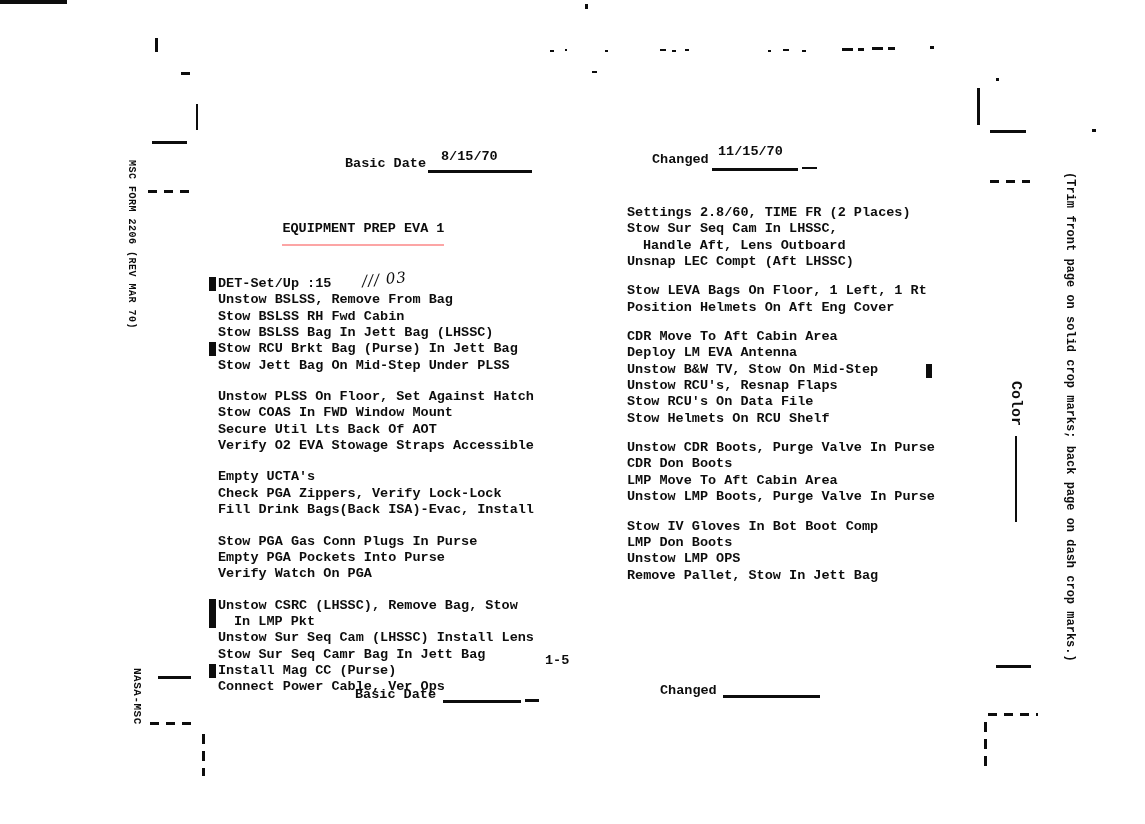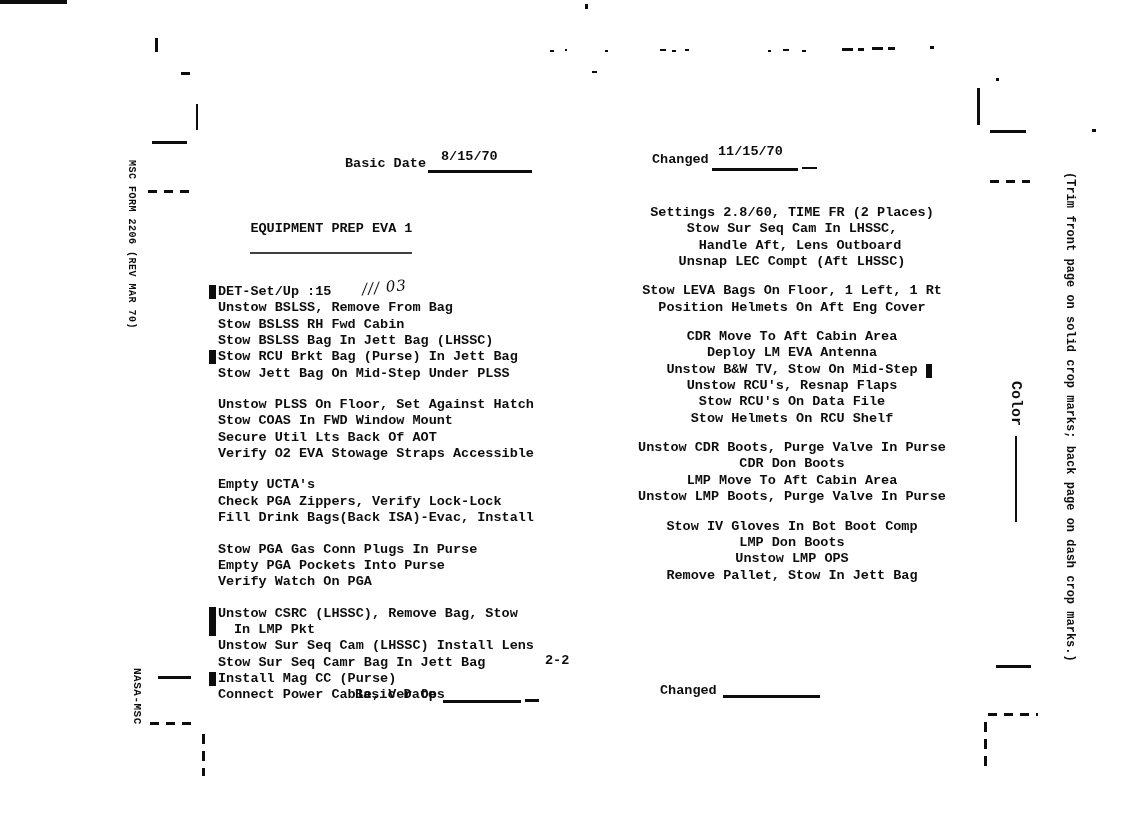--- a/index.html
+++ b/index.html
@@ -9,23 +9,23 @@
     color:#0d0d0d;overflow:hidden;
   }
   .page{position:absolute;inset:0;}
   .typed{font-weight:bold;font-size:13.5px;letter-spacing:0;white-space:pre;}
   .abs{position:absolute;}
 
   
   .col{position:absolute;font-weight:bold;font-size:13.5px;line-height:16.35px;white-space:pre;}
   #left-col{left:218px;top:205px;width:340px;}
   #right-col{left:627px;top:205px;width:330px;}
-  .col-title{display:inline-block;border-bottom:2px solid #404040;padding-bottom:14px;margin-bottom:14px;}
+  .col-title{display:inline-block;border-bottom:2px solid #fca5a5;padding-bottom:6px;margin-bottom:14px;margin-left:32px;}
   #left-col .group{margin-bottom:15px;}
-  #right-col .group{margin-bottom:13px;text-align:center;}
+  #right-col .group{margin-bottom:13px;}
   .line{position:relative;}
   .line.indent{padding-left:16px;}
   .marker{position:absolute;left:-9px;top:1px;width:7px;height:14px;background:#0d0d0d;}
   .marker.tall{height:29px;z-index:2;}
   .endmarker{position:absolute;left:299px;top:2px;width:6px;height:14px;background:#0d0d0d;}
   .annot{
     position:absolute;left:144px;top:-5px;
     font-family:"DejaVu Serif",serif;font-style:italic;font-weight:normal;
     font-size:15px;transform:rotate(-5deg);letter-spacing:1px;
   }
@@ -60,21 +60,21 @@
   <span class="typed abs" style="left:718px;top:144px;">11/15/70</span>
   <div class="hline" style="left:712px;top:168px;width:86px;"></div>
   <div class="hline" style="left:802px;top:167px;width:15px;height:2px;"></div>
 
   <div class="col" id="left-col">
     <span class="col-title">EQUIPMENT PREP EVA 1</span>
   <div class="group"><div class="line"><span class="marker"></span><span class="txt">DET-Set/Up :15</span><span class="annot">/// 03</span></div><div class="line"><span class="txt">Unstow BSLSS, Remove From Bag</span></div><div class="line"><span class="txt">Stow BSLSS RH Fwd Cabin</span></div><div class="line"><span class="txt">Stow BSLSS Bag In Jett Bag (LHSSC)</span></div><div class="line"><span class="marker"></span><span class="txt">Stow RCU Brkt Bag (Purse) In Jett Bag</span></div><div class="line"><span class="txt">Stow Jett Bag On Mid-Step Under PLSS</span></div></div><div class="group"><div class="line"><span class="txt">Unstow PLSS On Floor, Set Against Hatch</span></div><div class="line"><span class="txt">Stow COAS In FWD Window Mount</span></div><div class="line"><span class="txt">Secure Util Lts Back Of AOT</span></div><div class="line"><span class="txt">Verify O2 EVA Stowage Straps Accessible</span></div></div><div class="group"><div class="line"><span class="txt">Empty UCTA's</span></div><div class="line"><span class="txt">Check PGA Zippers, Verify Lock-Lock</span></div><div class="line"><span class="txt">Fill Drink Bags(Back ISA)-Evac, Install</span></div></div><div class="group"><div class="line"><span class="txt">Stow PGA Gas Conn Plugs In Purse</span></div><div class="line"><span class="txt">Empty PGA Pockets Into Purse</span></div><div class="line"><span class="txt">Verify Watch On PGA</span></div></div><div class="group"><div class="line"><span class="marker tall"></span><span class="txt">Unstow CSRC (LHSSC), Remove Bag, Stow</span></div><div class="line indent"><span class="txt">In LMP Pkt</span></div><div class="line"><span class="txt">Unstow Sur Seq Cam (LHSSC) Install Lens</span></div><div class="line"><span class="txt">Stow Sur Seq Camr Bag In Jett Bag</span></div><div class="line"><span class="marker"></span><span class="txt">Install Mag CC (Purse)</span></div><div class="line"><span class="txt">Connect Power Cable, Ver Ops</span></div></div></div>
 
   <div class="col" id="right-col"><div class="group"><div class="line"><span class="txt">Settings 2.8/60, TIME FR (2 Places)</span></div><div class="line"><span class="txt">Stow Sur Seq Cam In LHSSC,</span></div><div class="line indent"><span class="txt">Handle Aft, Lens Outboard</span></div><div class="line"><span class="txt">Unsnap LEC Compt (Aft LHSSC)</span></div></div><div class="group"><div class="line"><span class="txt">Stow LEVA Bags On Floor, 1 Left, 1 Rt</span></div><div class="line"><span class="txt">Position Helmets On Aft Eng Cover</span></div></div><div class="group"><div class="line"><span class="txt">CDR Move To Aft Cabin Area</span></div><div class="line"><span class="txt">Deploy LM EVA Antenna</span></div><div class="line"><span class="txt">Unstow B&amp;W TV, Stow On Mid-Step</span><span class="endmarker"></span></div><div class="line"><span class="txt">Unstow RCU's, Resnap Flaps</span></div><div class="line"><span class="txt">Stow RCU's On Data File</span></div><div class="line"><span class="txt">Stow Helmets On RCU Shelf</span></div></div><div class="group"><div class="line"><span class="txt">Unstow CDR Boots, Purge Valve In Purse</span></div><div class="line"><span class="txt">CDR Don Boots</span></div><div class="line"><span class="txt">LMP Move To Aft Cabin Area</span></div><div class="line"><span class="txt">Unstow LMP Boots, Purge Valve In Purse</span></div></div><div class="group"><div class="line"><span class="txt">Stow IV Gloves In Bot Boot Comp</span></div><div class="line"><span class="txt">LMP Don Boots</span></div><div class="line"><span class="txt">Unstow LMP OPS</span></div><div class="line"><span class="txt">Remove Pallet, Stow In Jett Bag</span></div></div></div>
 
-  <span class="typed abs" style="left:545px;top:653px;">2-2</span>
+  <span class="typed abs" style="left:545px;top:653px;">1-5</span>
 
   <span class="typed abs" style="left:355px;top:687px;">Basic Date</span>
   <div class="hline" style="left:443px;top:700px;width:78px;"></div>
   <div class="hline" style="left:525px;top:699px;width:14px;"></div>
 
   <span class="typed abs" style="left:660px;top:683px;">Changed</span>
   <div class="hline" style="left:723px;top:695px;width:97px;"></div>
 
   <div class="vtext" id="msc-form">MSC FORM 2206 (REV MAR 70)</div>
   <div class="vtext" id="nasa-msc">NASA-MSC</div>

